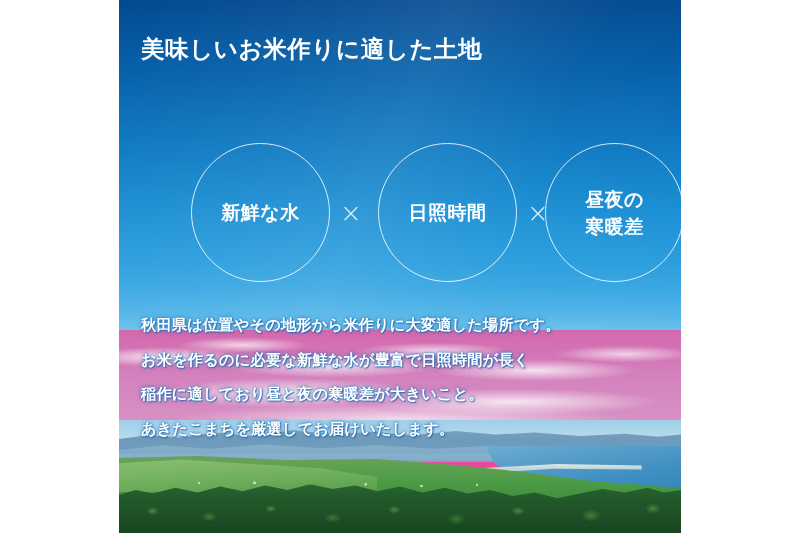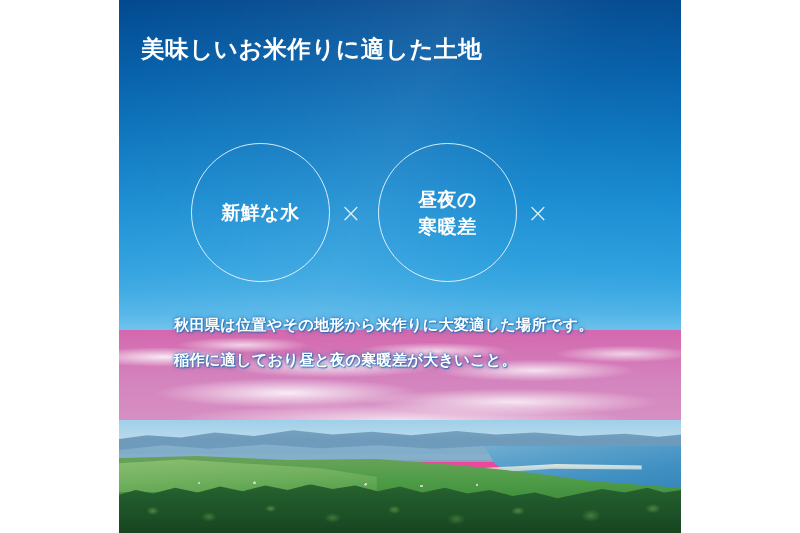--- a/index.html
+++ b/index.html
@@ -302,21 +302,21 @@
     font-size: 15.2px;
     font-weight: 700;
     line-height: 2.28;
     letter-spacing: 0.2px;
     white-space: nowrap;
     text-shadow:
        0 0 2px rgba(40,120,190,0.95),
        0 0 4px rgba(30,105,175,0.8),
        1px 1px 1px rgba(25,95,165,0.7);
   }
-  .body-copy div { display: block; margin-left: 33px; }
+  .body-copy div { display: block; }
 </style>
 </head>
 <body>
 
 <div id="stage">
 
   <div id="banner">
 
     <div class="sky"></div>
     <div class="sky-sheen"></div>
@@ -337,26 +337,31 @@
 
     <div class="headline">
       <div>美味しいお米作りに適した土地</div>
     </div>
 
     <div class="circles">
       <div class="circle">
         <div class="circle-label">新鮮な水</div>
       </div>
       <div class="circle">
+        <div class="circle-label">日照時間</div>
+      </div>
+      <div class="circle">
         <div class="circle-label">昼夜の
 寒暖差</div>
       </div>
       <div class="xmark x1">×</div>
       <div class="xmark x2">×</div>
     </div>
 
     <div class="body-copy">
       <div>秋田県は位置やその地形から米作りに大変適した場所です。</div>
+      <div>お米を作るのに必要な新鮮な水が豊富で日照時間が長く</div>
       <div>稲作に適しており昼と夜の寒暖差が大きいこと。</div>
+      <div>あきたこまちを厳選してお届けいたします。</div>
     </div>
 
   </div>
 </div>
 
 </body></html>

